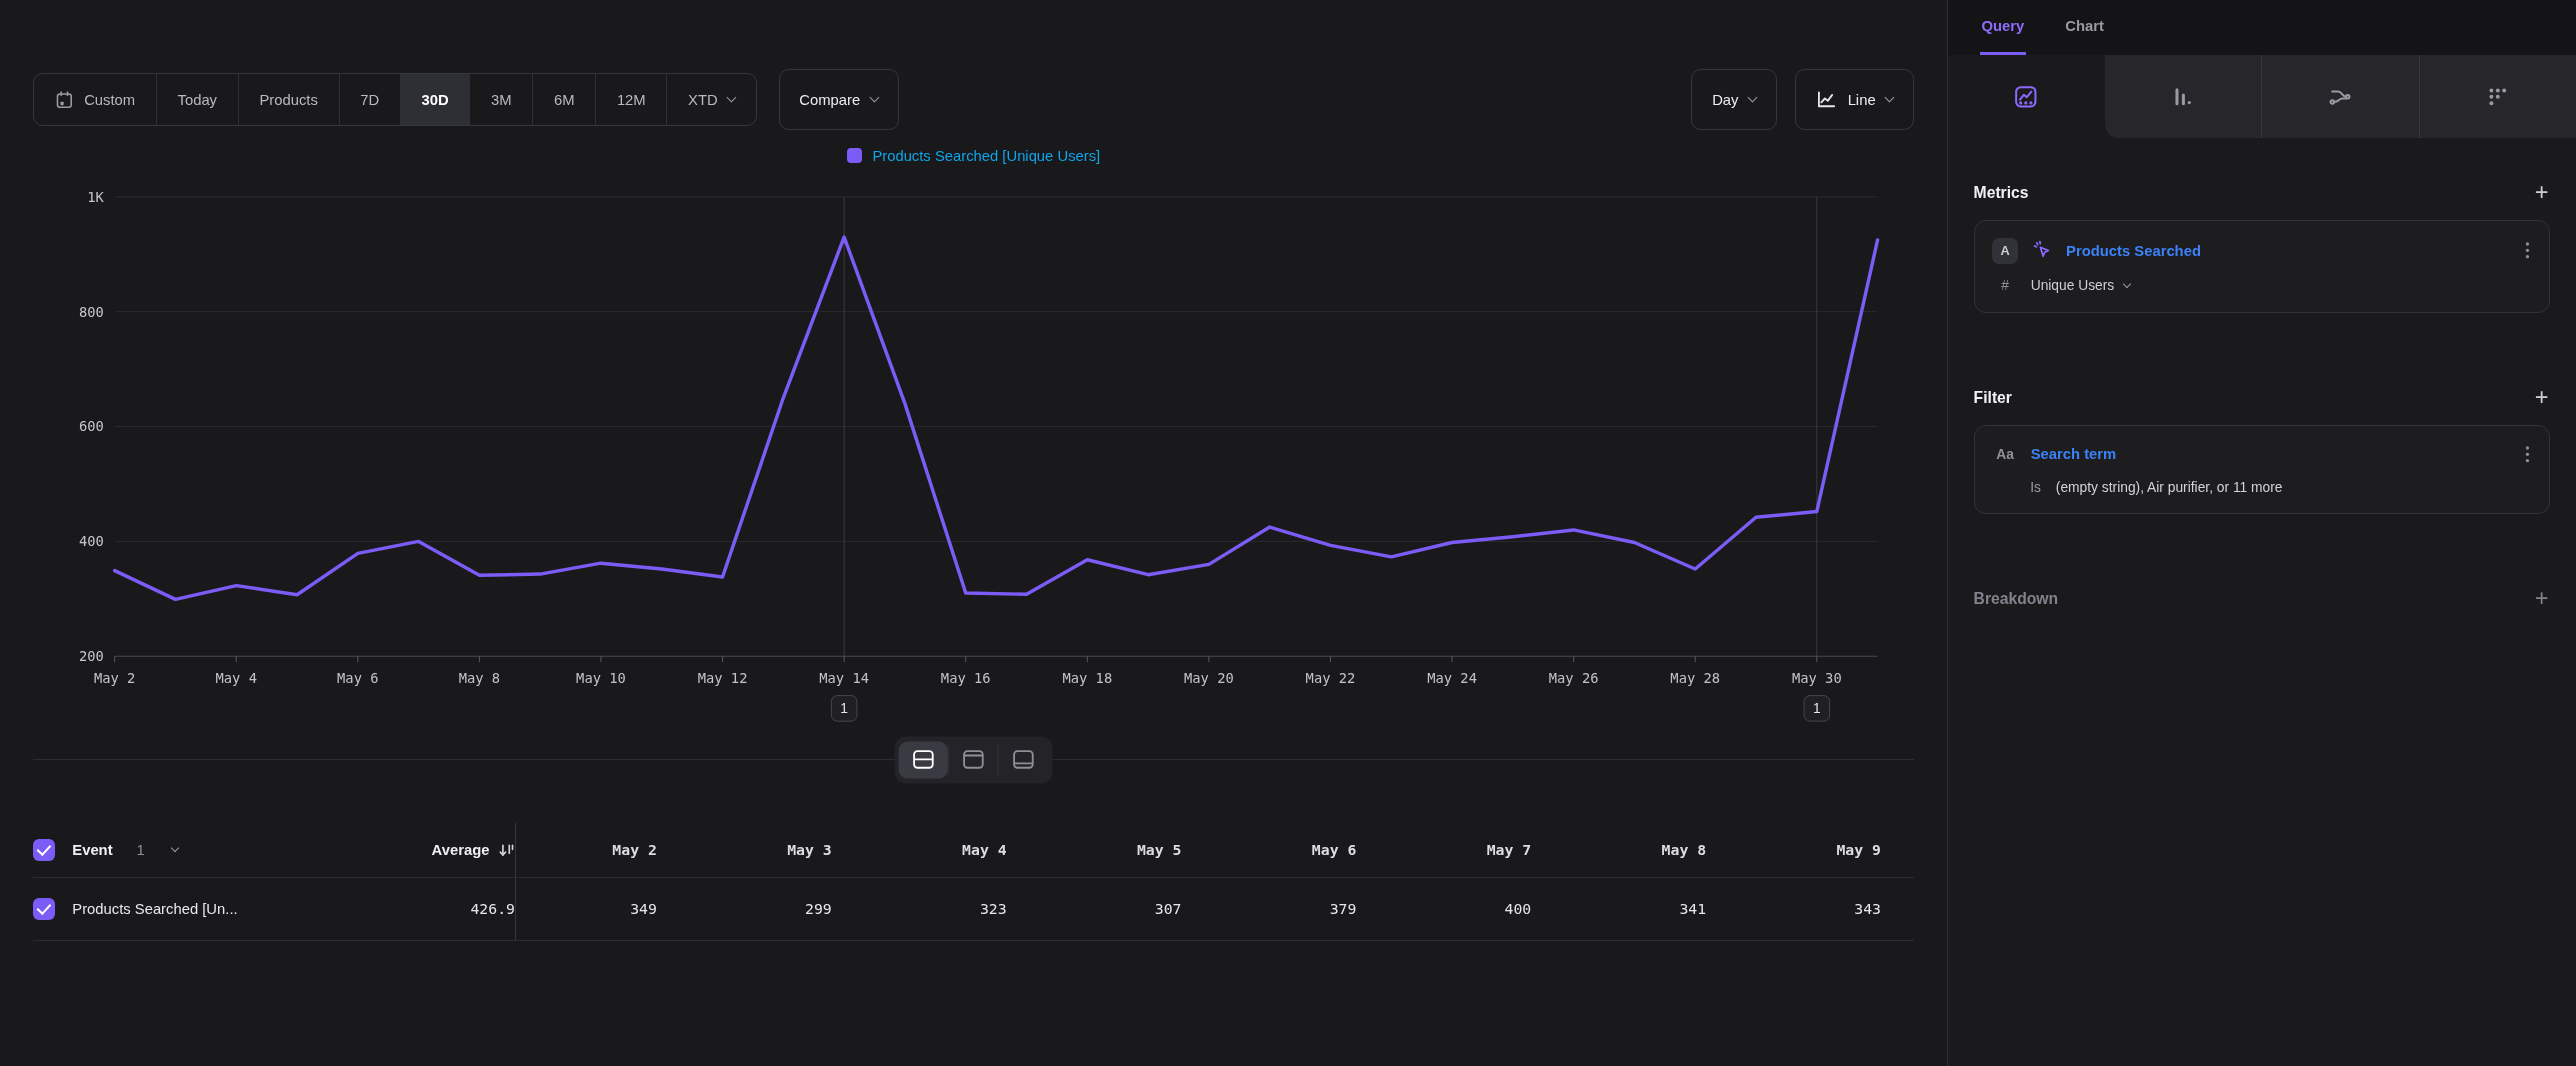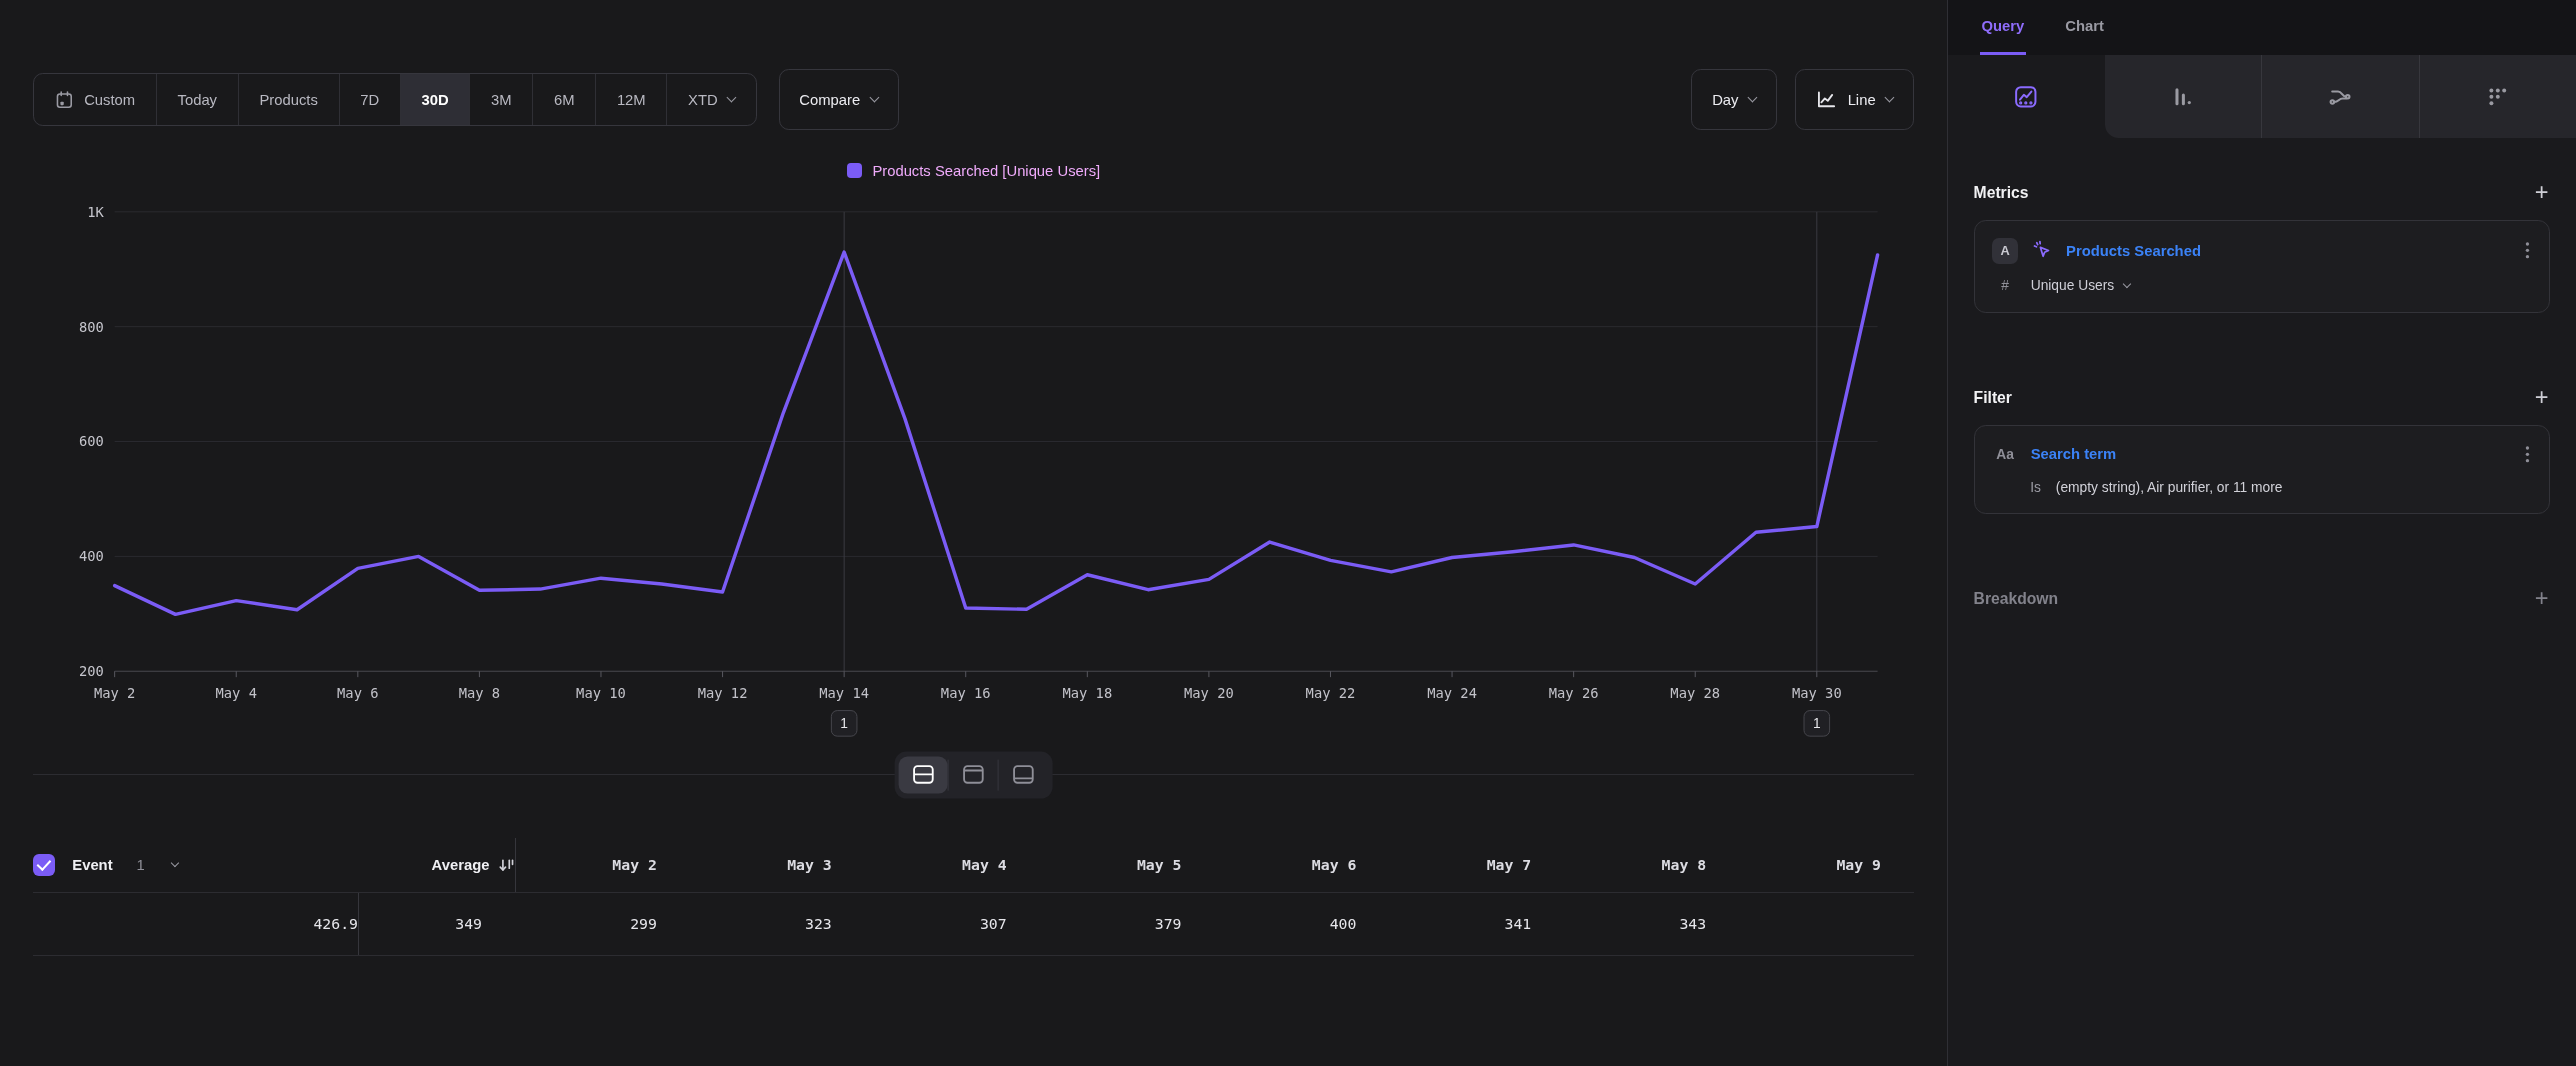--- a/index.html
+++ b/index.html
@@ -24,22 +24,22 @@
   .btn{display:flex;align-items:center;gap:10.8px;height:61px;padding:0 19.7px;border:1px solid #36363d;border-radius:9.8px;
     background:transparent;color:#ececf1;font-size:14.8px;font-family:inherit;cursor:pointer;white-space:nowrap;}
   .compare{margin-left:21.6px;}
   .spacer{flex:1;}
   .day-btn{margin-right:17.7px;}
   .chev{width:6.9px;height:6.9px;border-right:1.8px solid #9a9aa3;border-bottom:1.8px solid #9a9aa3;
     display:inline-block;transform:rotate(45deg);margin-top:-3.9px;}
   .chev.sm{width:5.9px;height:5.9px;margin-top:-3px;}
 
   
-  .legend{display:flex;justify-content:center;align-items:center;gap:10.8px;margin-top:34px;height:21.6px;
-    font-size:14.8px;color:#f0abfc;}
+  .legend{display:flex;justify-content:center;align-items:center;gap:10.8px;margin-top:19px;height:21.6px;
+    font-size:14.8px;color:#0ea5e9;}
   .legend-swatch{width:14.8px;height:14.8px;border-radius:3.9px;background:var(--accent);}
 
   
   .chart-wrap{margin-top:15.7px;}
   .chart-wrap svg{display:block;}
 
   
   .chart-footer{position:relative;margin-top:23.6px;border-top:1px solid #2c2c31;height:0;}
   .layout-toggle{position:absolute;left:50%;top:0;transform:translate(-50%,-50%);
     display:flex;align-items:stretch;background:#232328;border-radius:11.8px;padding:4.9px;}
@@ -275,20 +275,24 @@
       <div class="cell right th-date col-sep">May 2</div>
           <div class="cell right th-date">May 3</div>
           <div class="cell right th-date">May 4</div>
           <div class="cell right th-date">May 5</div>
           <div class="cell right th-date">May 6</div>
           <div class="cell right th-date">May 7</div>
           <div class="cell right th-date">May 8</div>
           <div class="cell right th-date">May 9</div>
         </div>
       <div class="t-row t-body" id="t-row">
+        <div class="cell">
+          <button class="checkbox"></button>
+          <span class="row-name">Products Searched [Un...</span>
+        </div>
         <div class="cell right">
           <span class="td-num" style="padding-right:0;">426.9</span>
         </div>
       <div class="cell right td-num col-sep">349</div>
           <div class="cell right td-num">299</div>
           <div class="cell right td-num">323</div>
           <div class="cell right td-num">307</div>
           <div class="cell right td-num">379</div>
           <div class="cell right td-num">400</div>
           <div class="cell right td-num">341</div>

